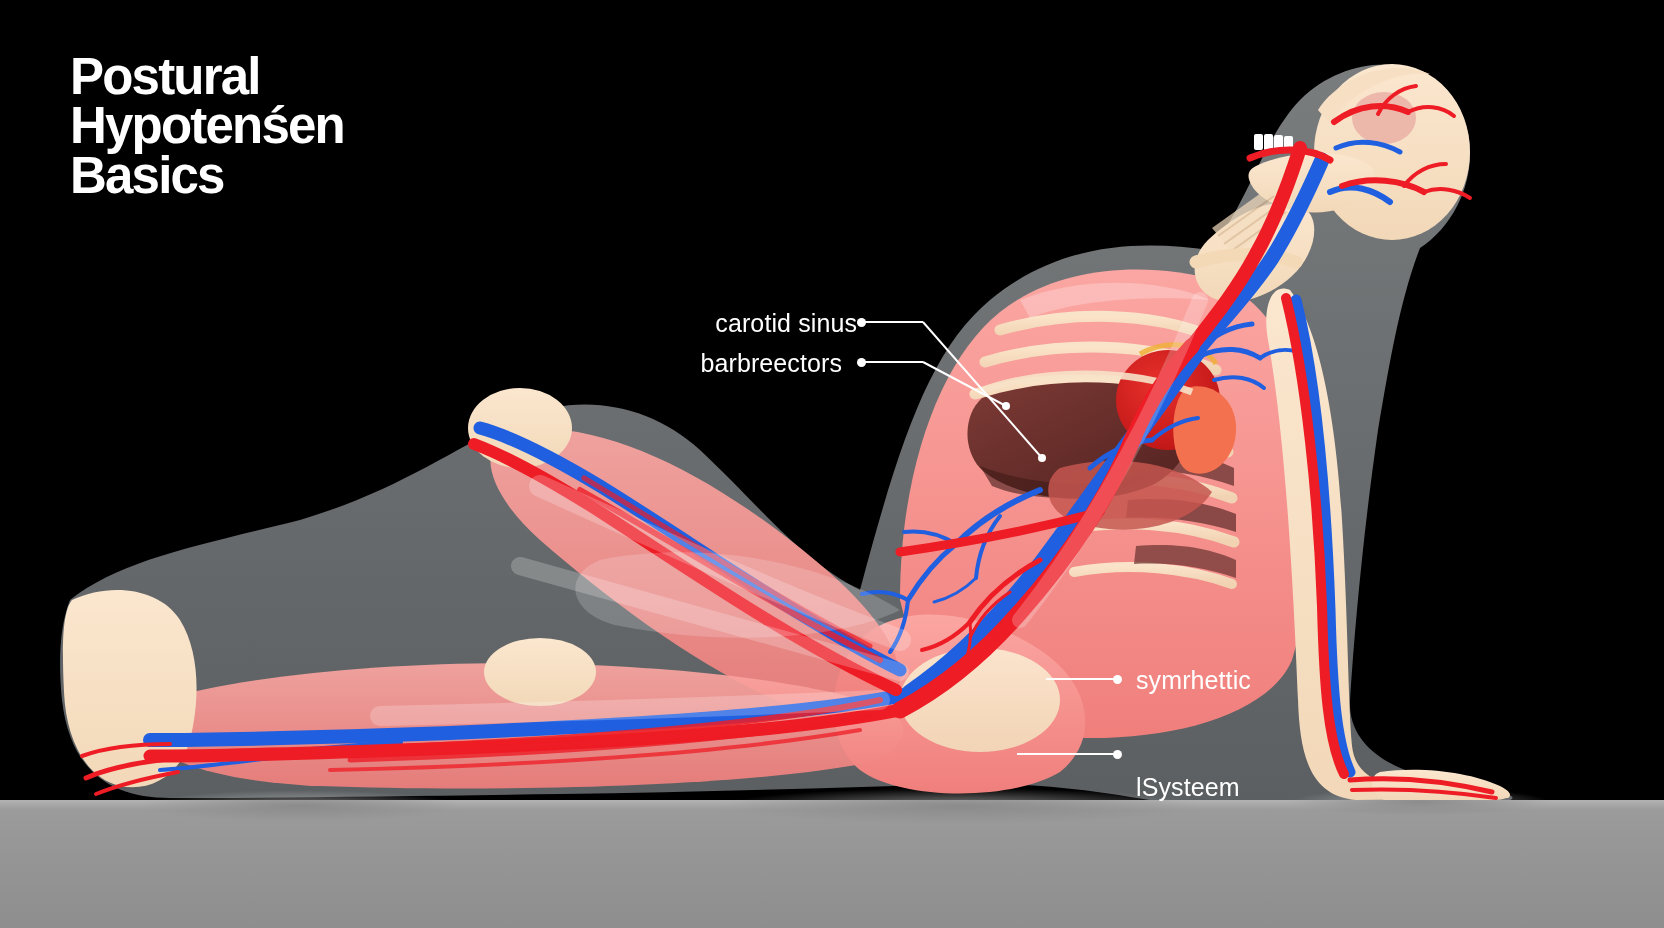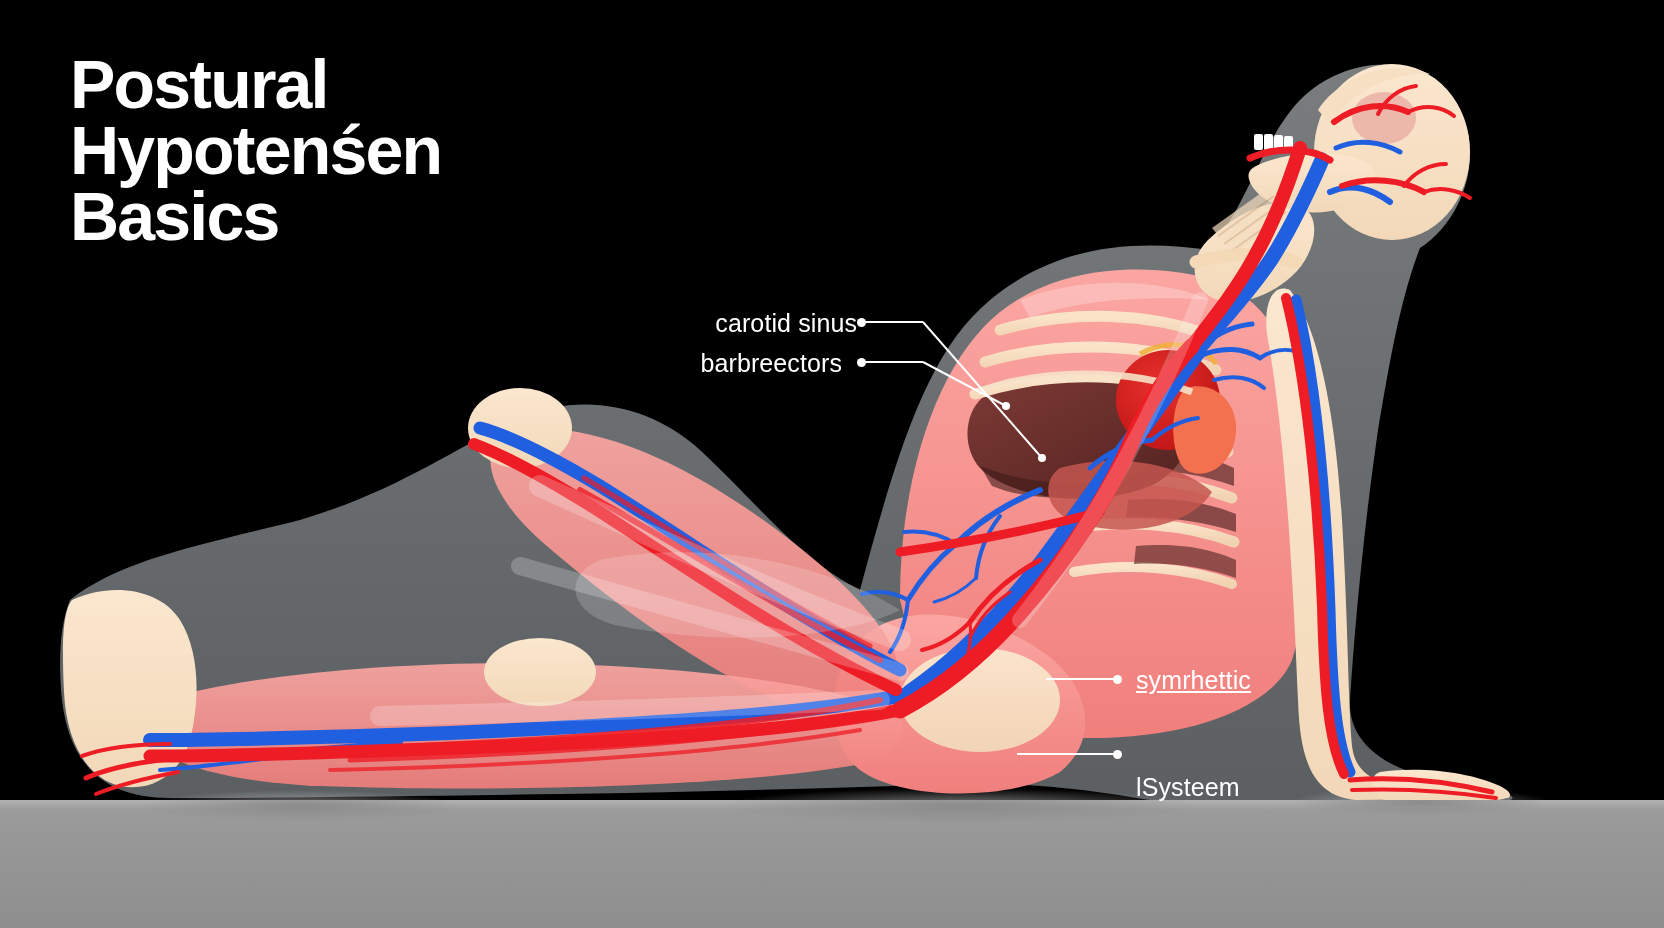--- a/index.html
+++ b/index.html
@@ -18,21 +18,21 @@
 
   
   #title {
     position: absolute;
     left: 70px;
     top: 52px;
     width: 560px;
     color: #ffffff;
     font-family: "Liberation Sans", sans-serif;
     font-weight: 700;
-    font-size: 68px;
+    font-size: 51px;
     line-height: 0.97;
     letter-spacing: -1.8px;
     white-space: pre-line;
   }
 
   
   #floor {
     position: absolute;
     left: 0;
     top: 800px;
@@ -377,21 +377,21 @@
       <circle cx="1006" cy="406" r="4" fill="#ffffff"></circle>
     </svg>
 
   <div id="callout-layer">
       <div class="callout right-anchor" style="top: 309px; right: 807px;">carotid sinus</div>
       <div class="dot" style="left: 857px; top: 318px;"></div>
       <div class="leader" style="left: 861px; top: 321px; width: 62px;"></div>
       <div class="callout right-anchor" style="top: 349px; right: 822px; text-align: center;">barbreectors</div>
       <div class="dot" style="left: 857px; top: 358px;"></div>
       <div class="leader" style="left: 861px; top: 361px; width: 62px;"></div>
-      <div class="callout" style="left: 1136px; top: 666px; text-decoration: underline;">symrhettic</div>
+      <div class="callout" style="left: 1136px; top: 666px;">symrhettic</div>
       <div class="dot" style="left: 1113px; top: 675px;"></div>
       <div class="leader" style="left: 1046px; top: 678px; width: 71px;"></div>
       <div class="callout" style="left: 1136px; top: 773px;">lSysteem</div>
       <div class="dot" style="left: 1113px; top: 750px;"></div>
       <div class="leader" style="left: 1017px; top: 753px; width: 100px;"></div>
     </div>
 
 </div>
 
 </body></html>

